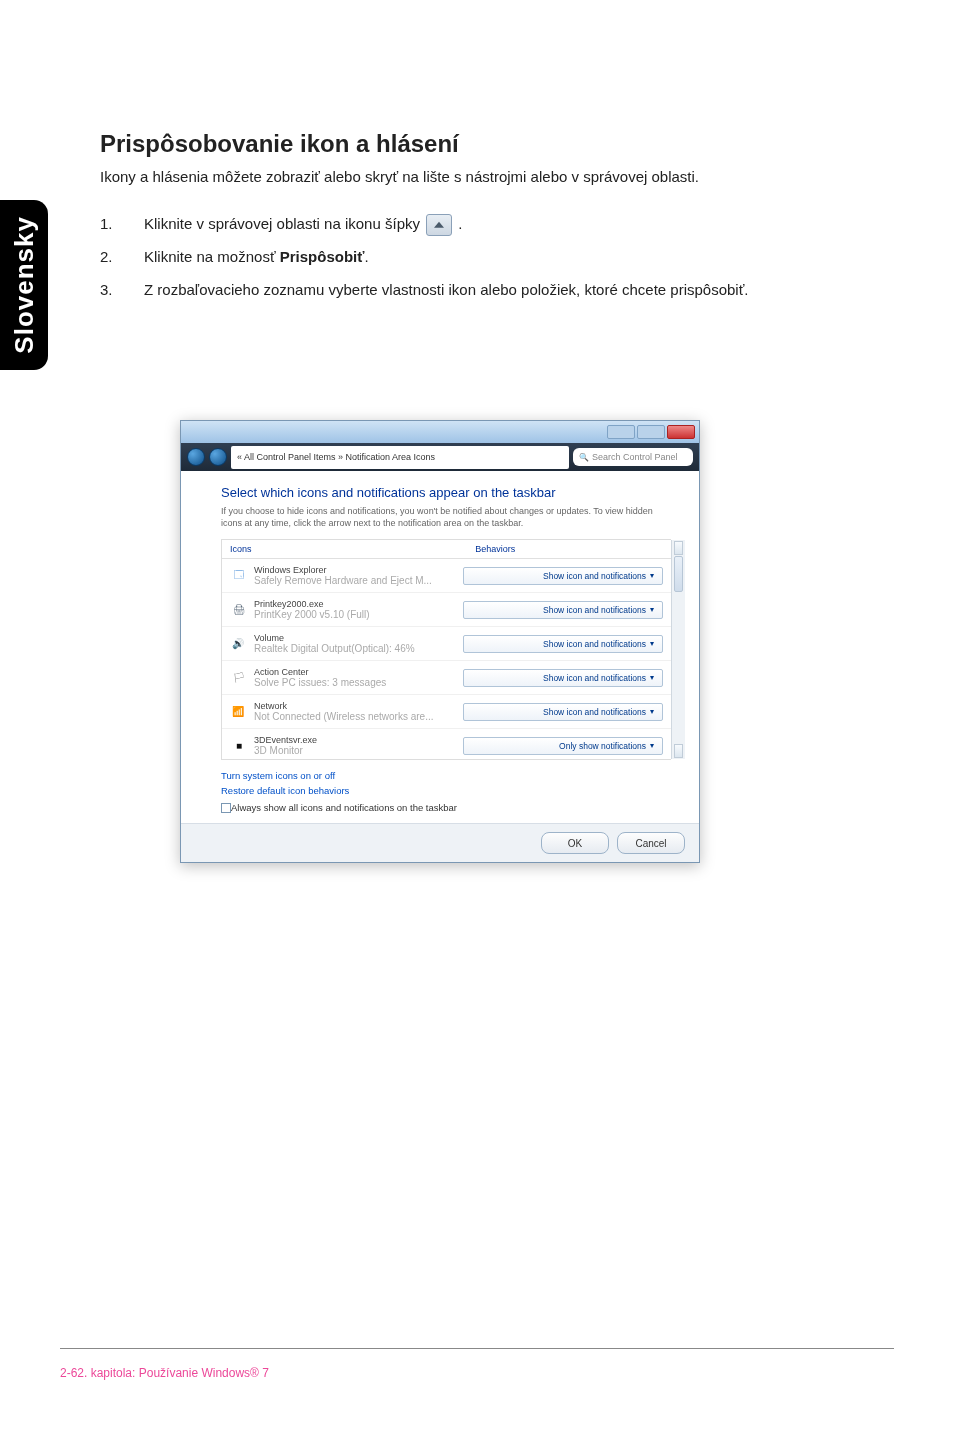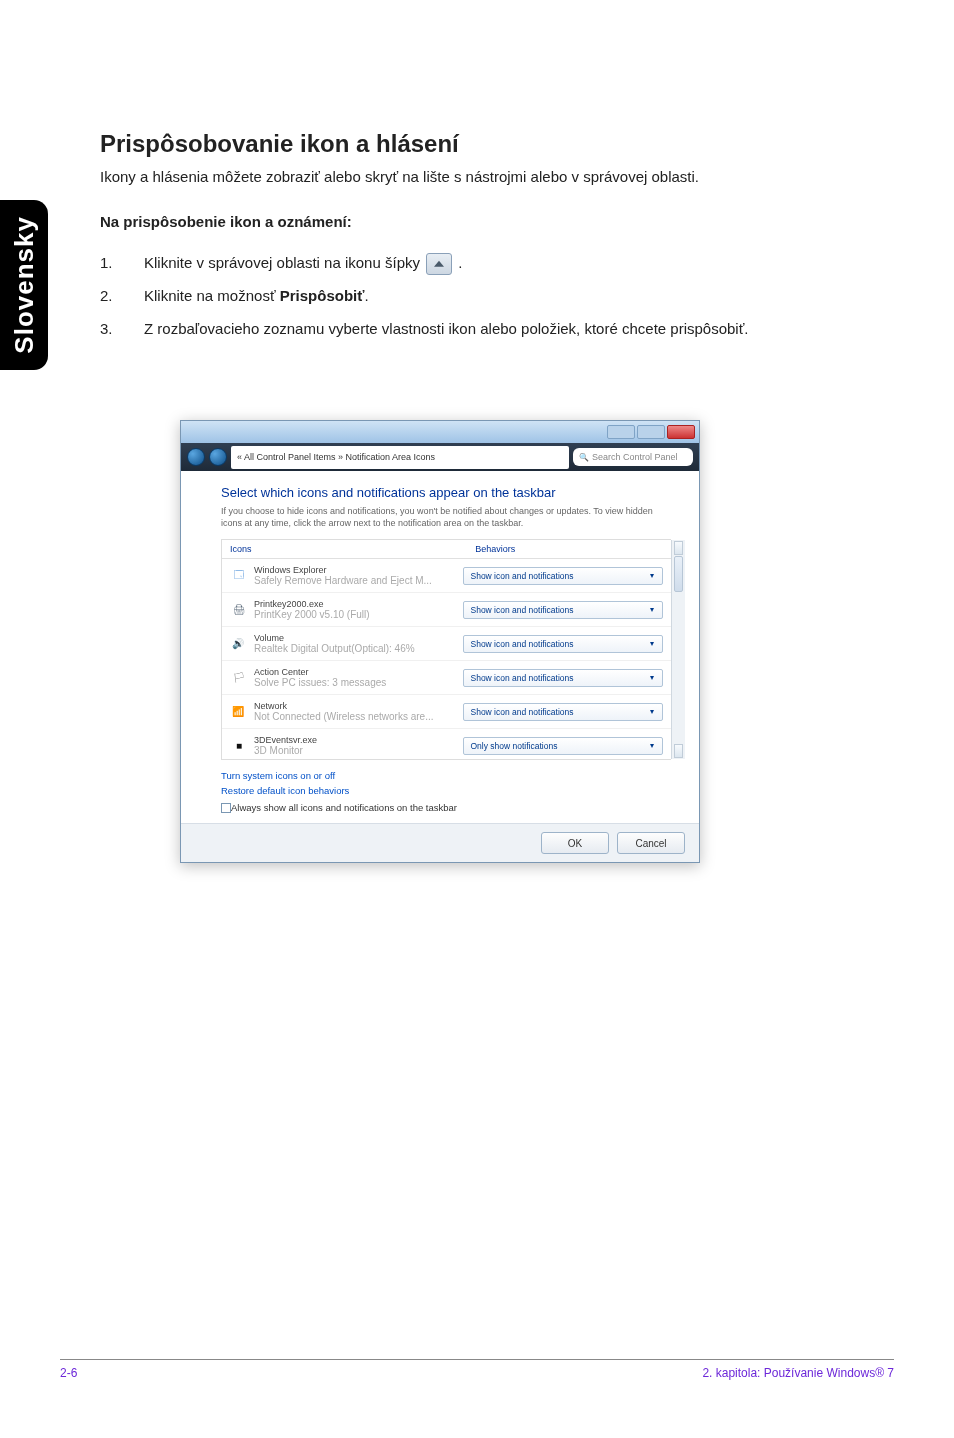--- a/index.html
+++ b/index.html
@@ -117,21 +117,21 @@
     padding: 6px 8px;
     border-bottom: 1px solid #f0f0f0;
     font-size: 9px;
   }
   .row .icon-cell { width: 18px; height: 16px; margin-right: 6px; display:flex; align-items:center; justify-content:center; font-size:10px; }
   .row .name-cell { flex: 1.05; }
   .row .name-cell .nm { color: #444; font-size: 9px; }
   .row .name-cell .sub { color: #aaa; font-size: 10px; }
   .row .combo-cell { flex: 1; }
   .combo {
-    display: flex; align-items: center; justify-content: space-between;
+    display: flex; align-items: center; justify-content: flex-end;
     height: 18px;
     border: 1px solid #b0c4d8;
     background: linear-gradient(#fff,#eef3f9);
     padding: 0 4px 0 6px;
     font-size: 8.5px; color: #003a8c;
     border-radius: 2px;
   }
   .combo .chev { width: 12px; text-align: center; color: #003a8c; font-size: 8px; }
 
   .scroll-track {
@@ -163,48 +163,47 @@
   .dlg-footer {
     background: #eef2f6;
     border-top: 1px solid #d7dee6;
     padding: 8px 14px;
     display: flex; justify-content: flex-end; gap: 8px;
   }
   .btn {
     min-width: 68px; height: 22px;
     background: linear-gradient(#fdfdfd,#e6ebf1);
     border: 1px solid #9db3c9;
-    border-radius: 3px;
+    border-radius: 8px;
     font-size: 10px; color: #333;
     display: flex; align-items: center; justify-content: center;
   }
 
   
   .page-footer {
     position: absolute;
     left: 60px; right: 60px; bottom: 58px;
     border-top: 1px solid #888;
-    padding-top: 6px;
-    display: flex; justify-content: space-between;
-    font-size: 12px; color: #6d28d9;
+    padding-top: 17px;
+    display: flex; 
+    font-size: 12px; color: #ec4899;
   }
 </style>
 </head>
 <body>
 
 <div class="page">
 
   <div class="side-tab">
     <span>Slovensky</span>
   </div>
 
   <div class="content">
     <h2 class="title">Prispôsobovanie ikon a hlásení</h2>
     <p class="intro">Ikony a hlásenia môžete zobraziť alebo skryť na lište s nástrojmi alebo v správovej oblasti.</p>
-    <p class="subhead">Na prispôsobenie ikon a oznámení:</p>
 
     <ol class="steps">
       <li>
         <span>Kliknite v správovej oblasti na ikonu šípky </span>
         <span class="arrow-icon-box"></span>
         <span>.</span>
       </li>
       <li>
         <span>Kliknite na možnosť </span><span class="bold">Prispôsobiť</span><span>.</span>
       </li>

